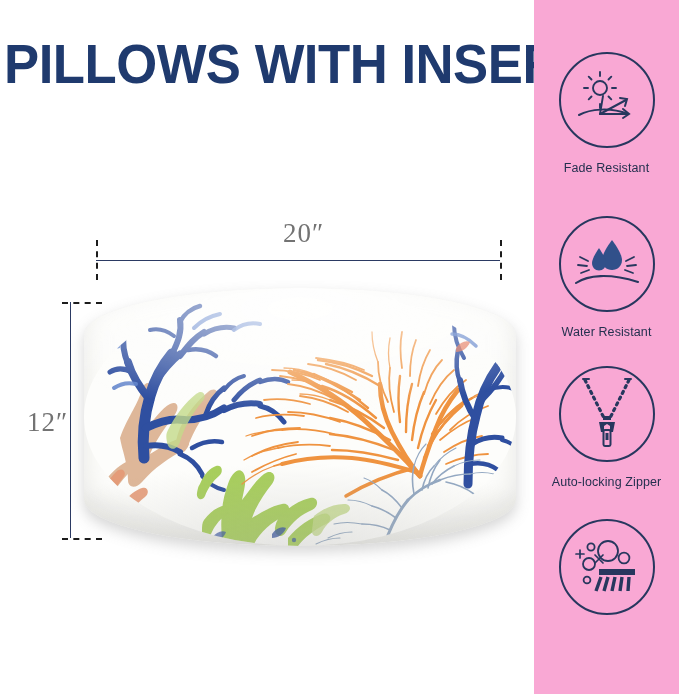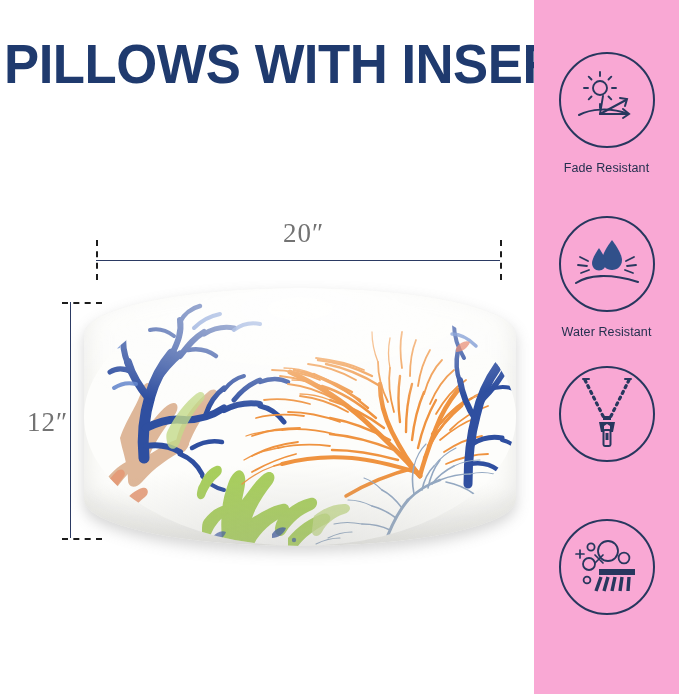--- a/index.html
+++ b/index.html
@@ -419,20 +419,21 @@
         <svg width="56" height="72" viewBox="0 0 56 72" fill="none" stroke="#27375e">
           <path d="M6,2 L25,40" stroke-width="3.2" stroke-dasharray="2.2 4.2" stroke-linecap="round"></path>
           <path d="M50,2 L31,40" stroke-width="3.2" stroke-dasharray="2.2 4.2" stroke-linecap="round"></path>
           <path d="M4,1 L10,1 M46,1 L52,1" stroke-width="2" stroke-linecap="round"></path>
           <rect x="24" y="38" width="8" height="4" fill="#27375e" stroke="none"></rect>
           <path d="M20,44 L36,44 L34,54 L31,54 L31,48 L28,46 L25,48 L25,54 L22,54 Z" fill="#27375e" stroke="none"></path>
           <rect x="24.5" y="52" width="7" height="16" rx="1.4" fill="none" stroke-width="2"></rect>
           <rect x="26.5" y="55" width="3" height="7" fill="#27375e" stroke="none"></rect>
         </svg>
       </div>
+      <div class="cap">Auto-locking Zipper</div>
     </div>
 
     <div class="feature" id="feat-3">
       <div class="circle">
         <svg width="64" height="60" viewBox="0 0 64 60" fill="none" stroke="#27375e" stroke-width="1.8">
           <circle cx="33" cy="14" r="10"></circle>
           <circle cx="49" cy="21" r="5.4"></circle>
           <circle cx="16" cy="10" r="3.6"></circle>
           <circle cx="14" cy="27" r="6"></circle>
           <circle cx="12" cy="43" r="3.4"></circle>

